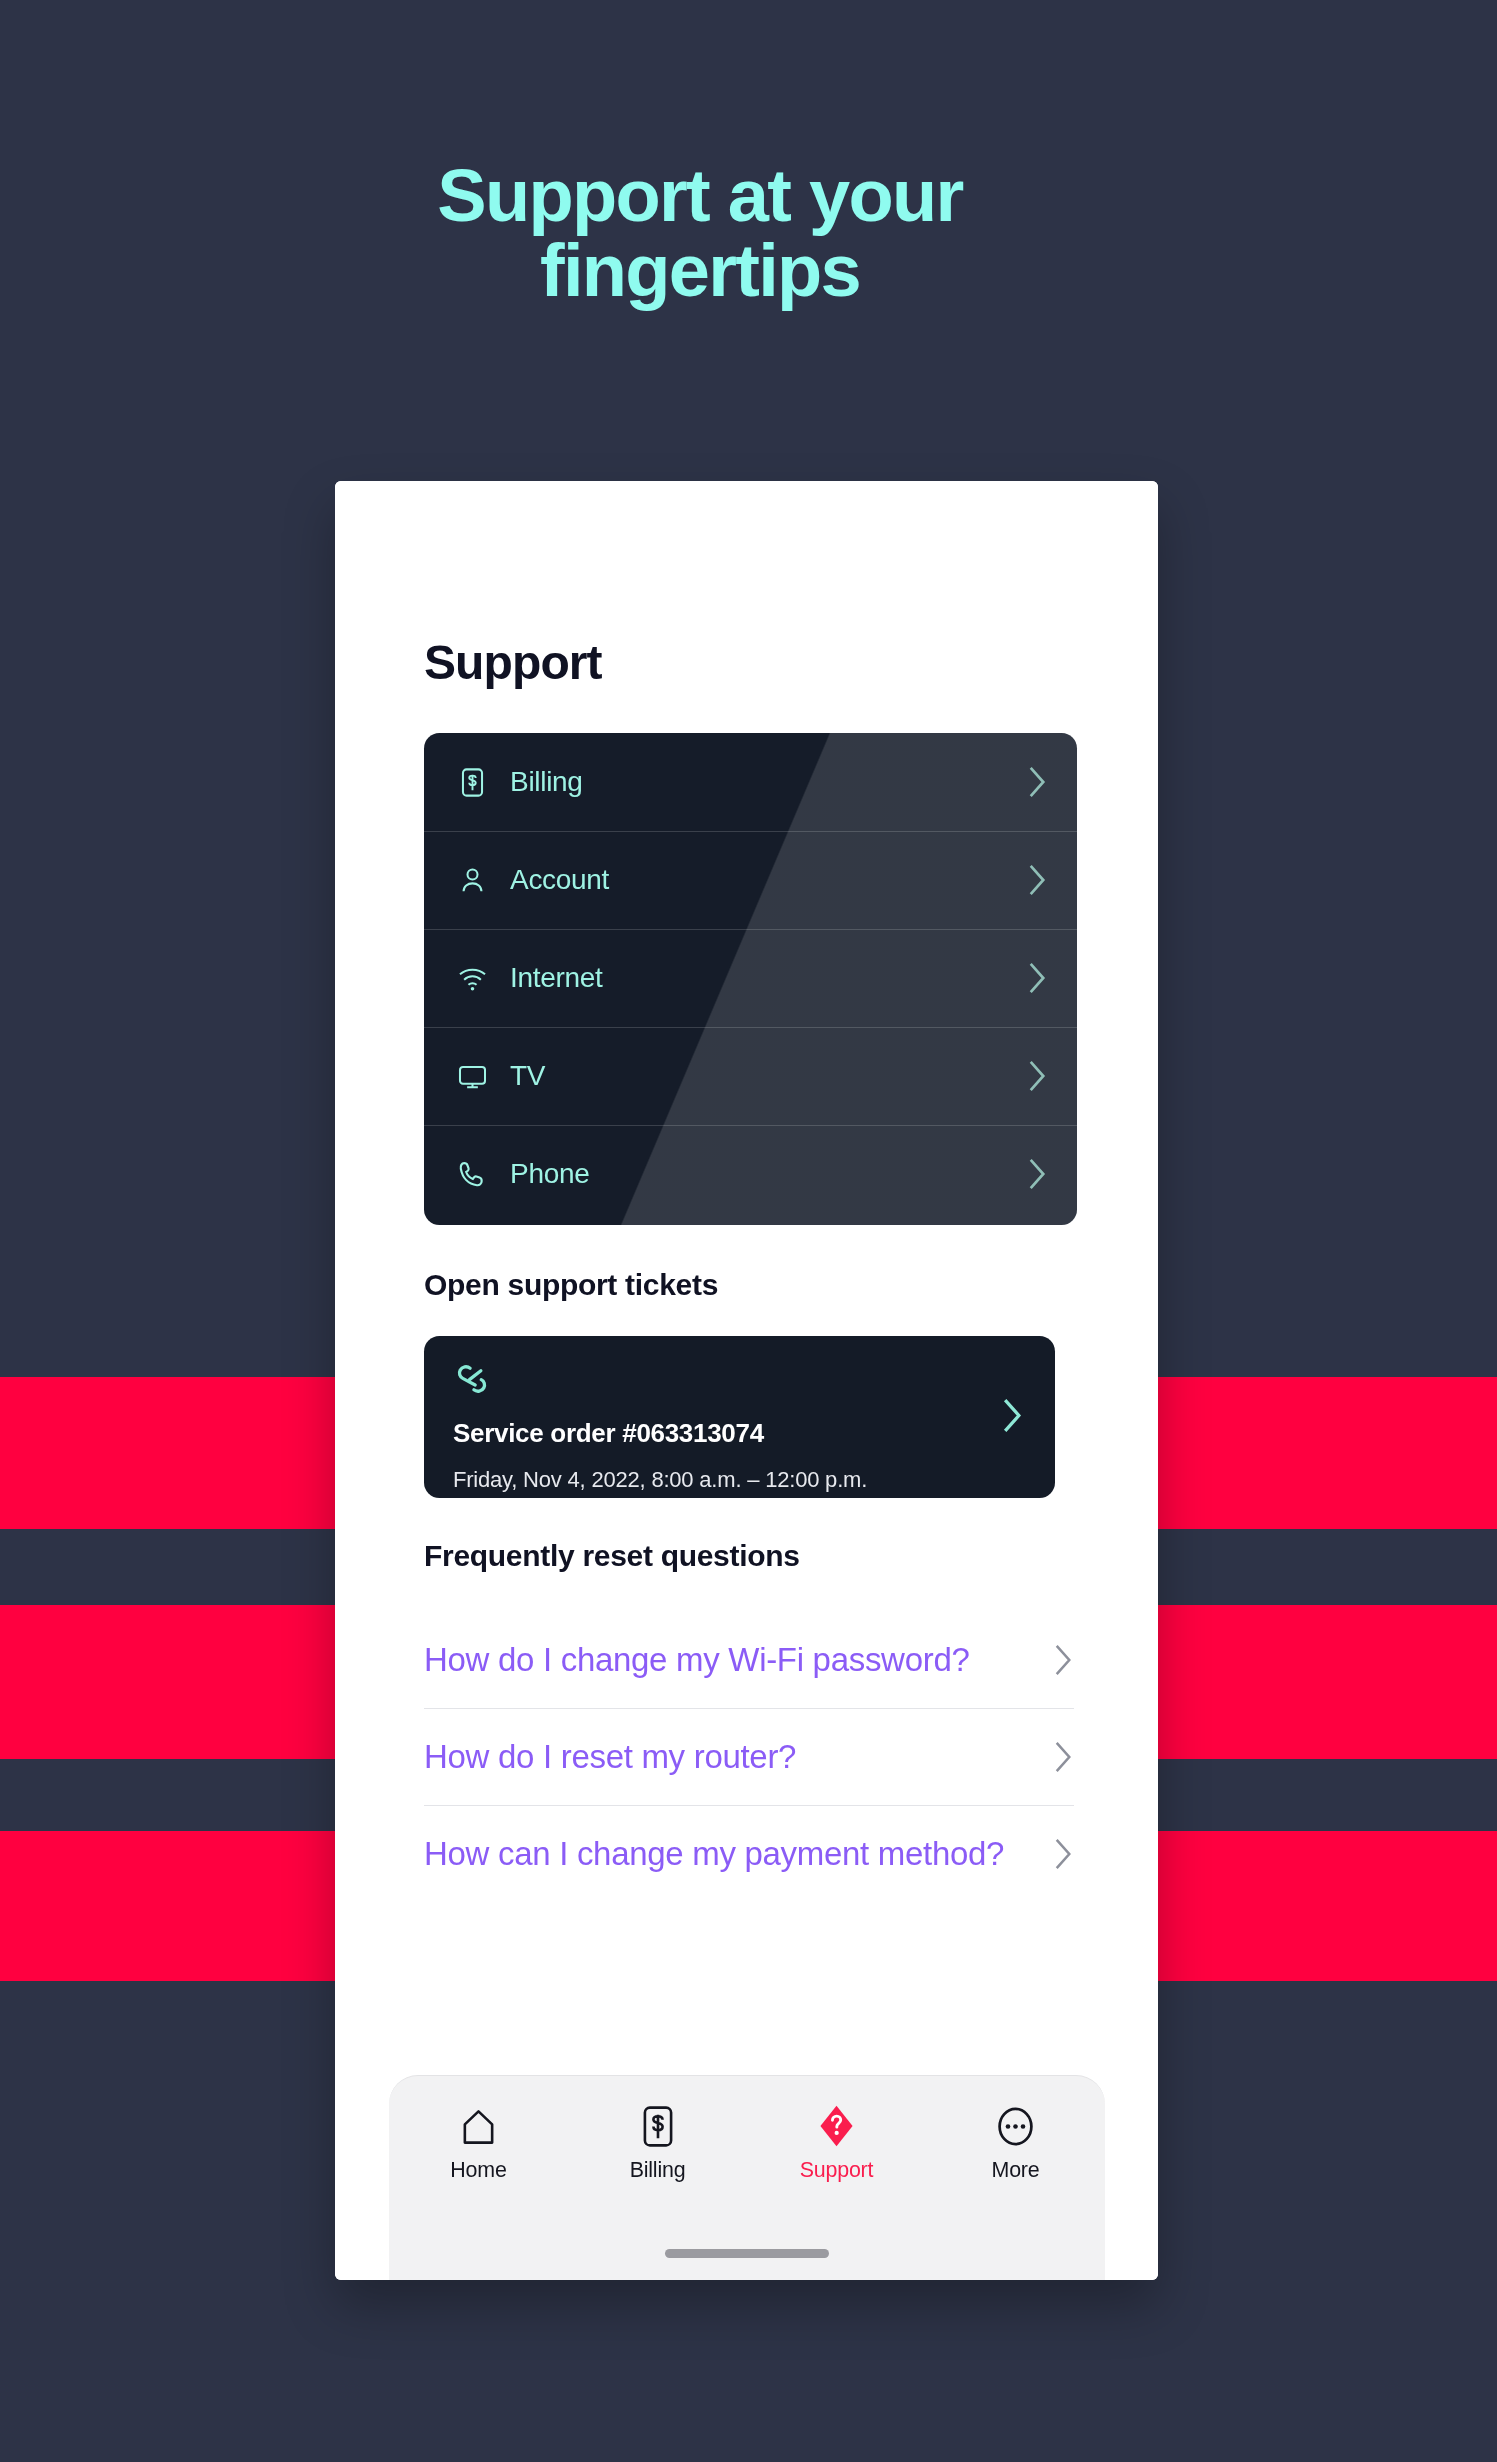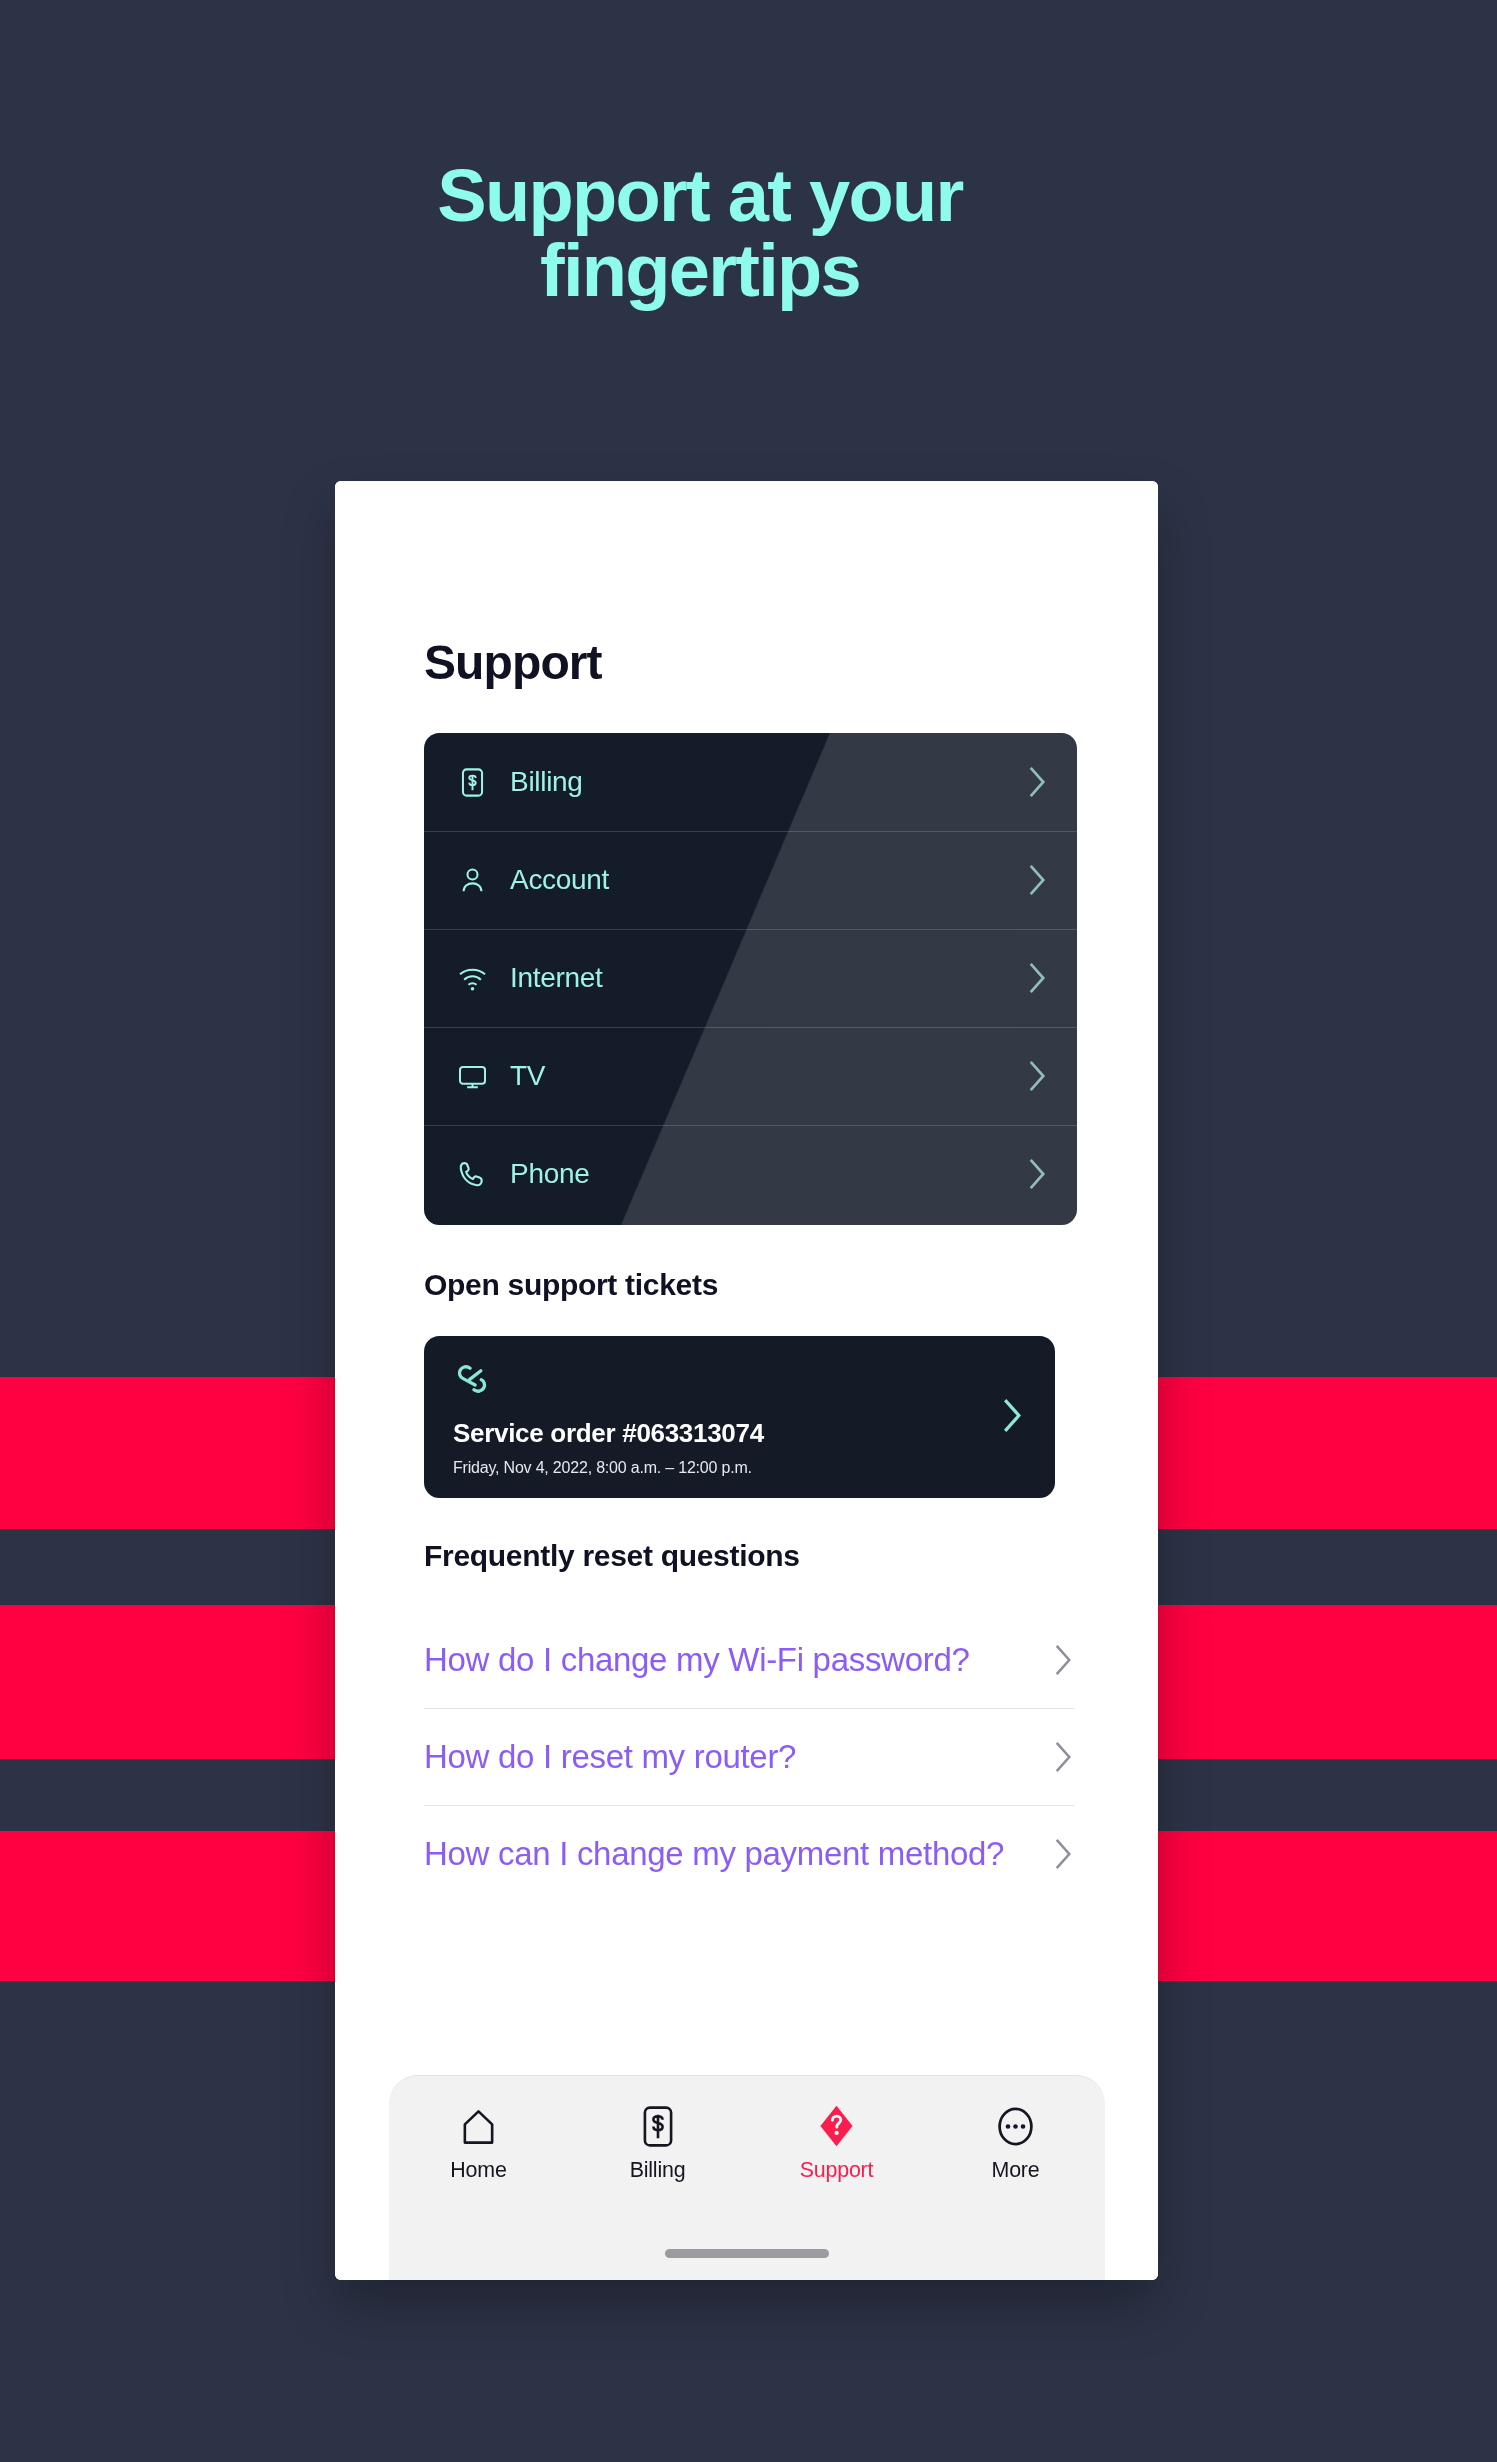--- a/index.html
+++ b/index.html
@@ -101,21 +101,21 @@
     background:#141b27;border-radius:15.4px;
     box-sizing:border-box;
     padding:24px 29px;
   }
   .ticket .t-ico{color:#87e8d4;margin-bottom:5.1px;}
   .ticket .t-title{
     font-size:26px;font-weight:bold;color:#ffffff;letter-spacing:-0.3px;
     margin-top:17px;
   }
   .ticket .t-sub{
-    font-size:16px;color:#e7e9ee;margin-top:10px;letter-spacing:-0.2px;
+    font-size:22px;color:#e7e9ee;margin-top:18px;letter-spacing:-0.2px;
   }
   .ticket .t-chev{
     position:absolute;right:31px;top:50%;transform:translateY(-50%);
     color:#8ee8d6;
   }
 
   
   .faq-list{position:absolute;left:89px;top:1130px;width:650px;}
   .faq-row{
     position:relative;height:97px;

